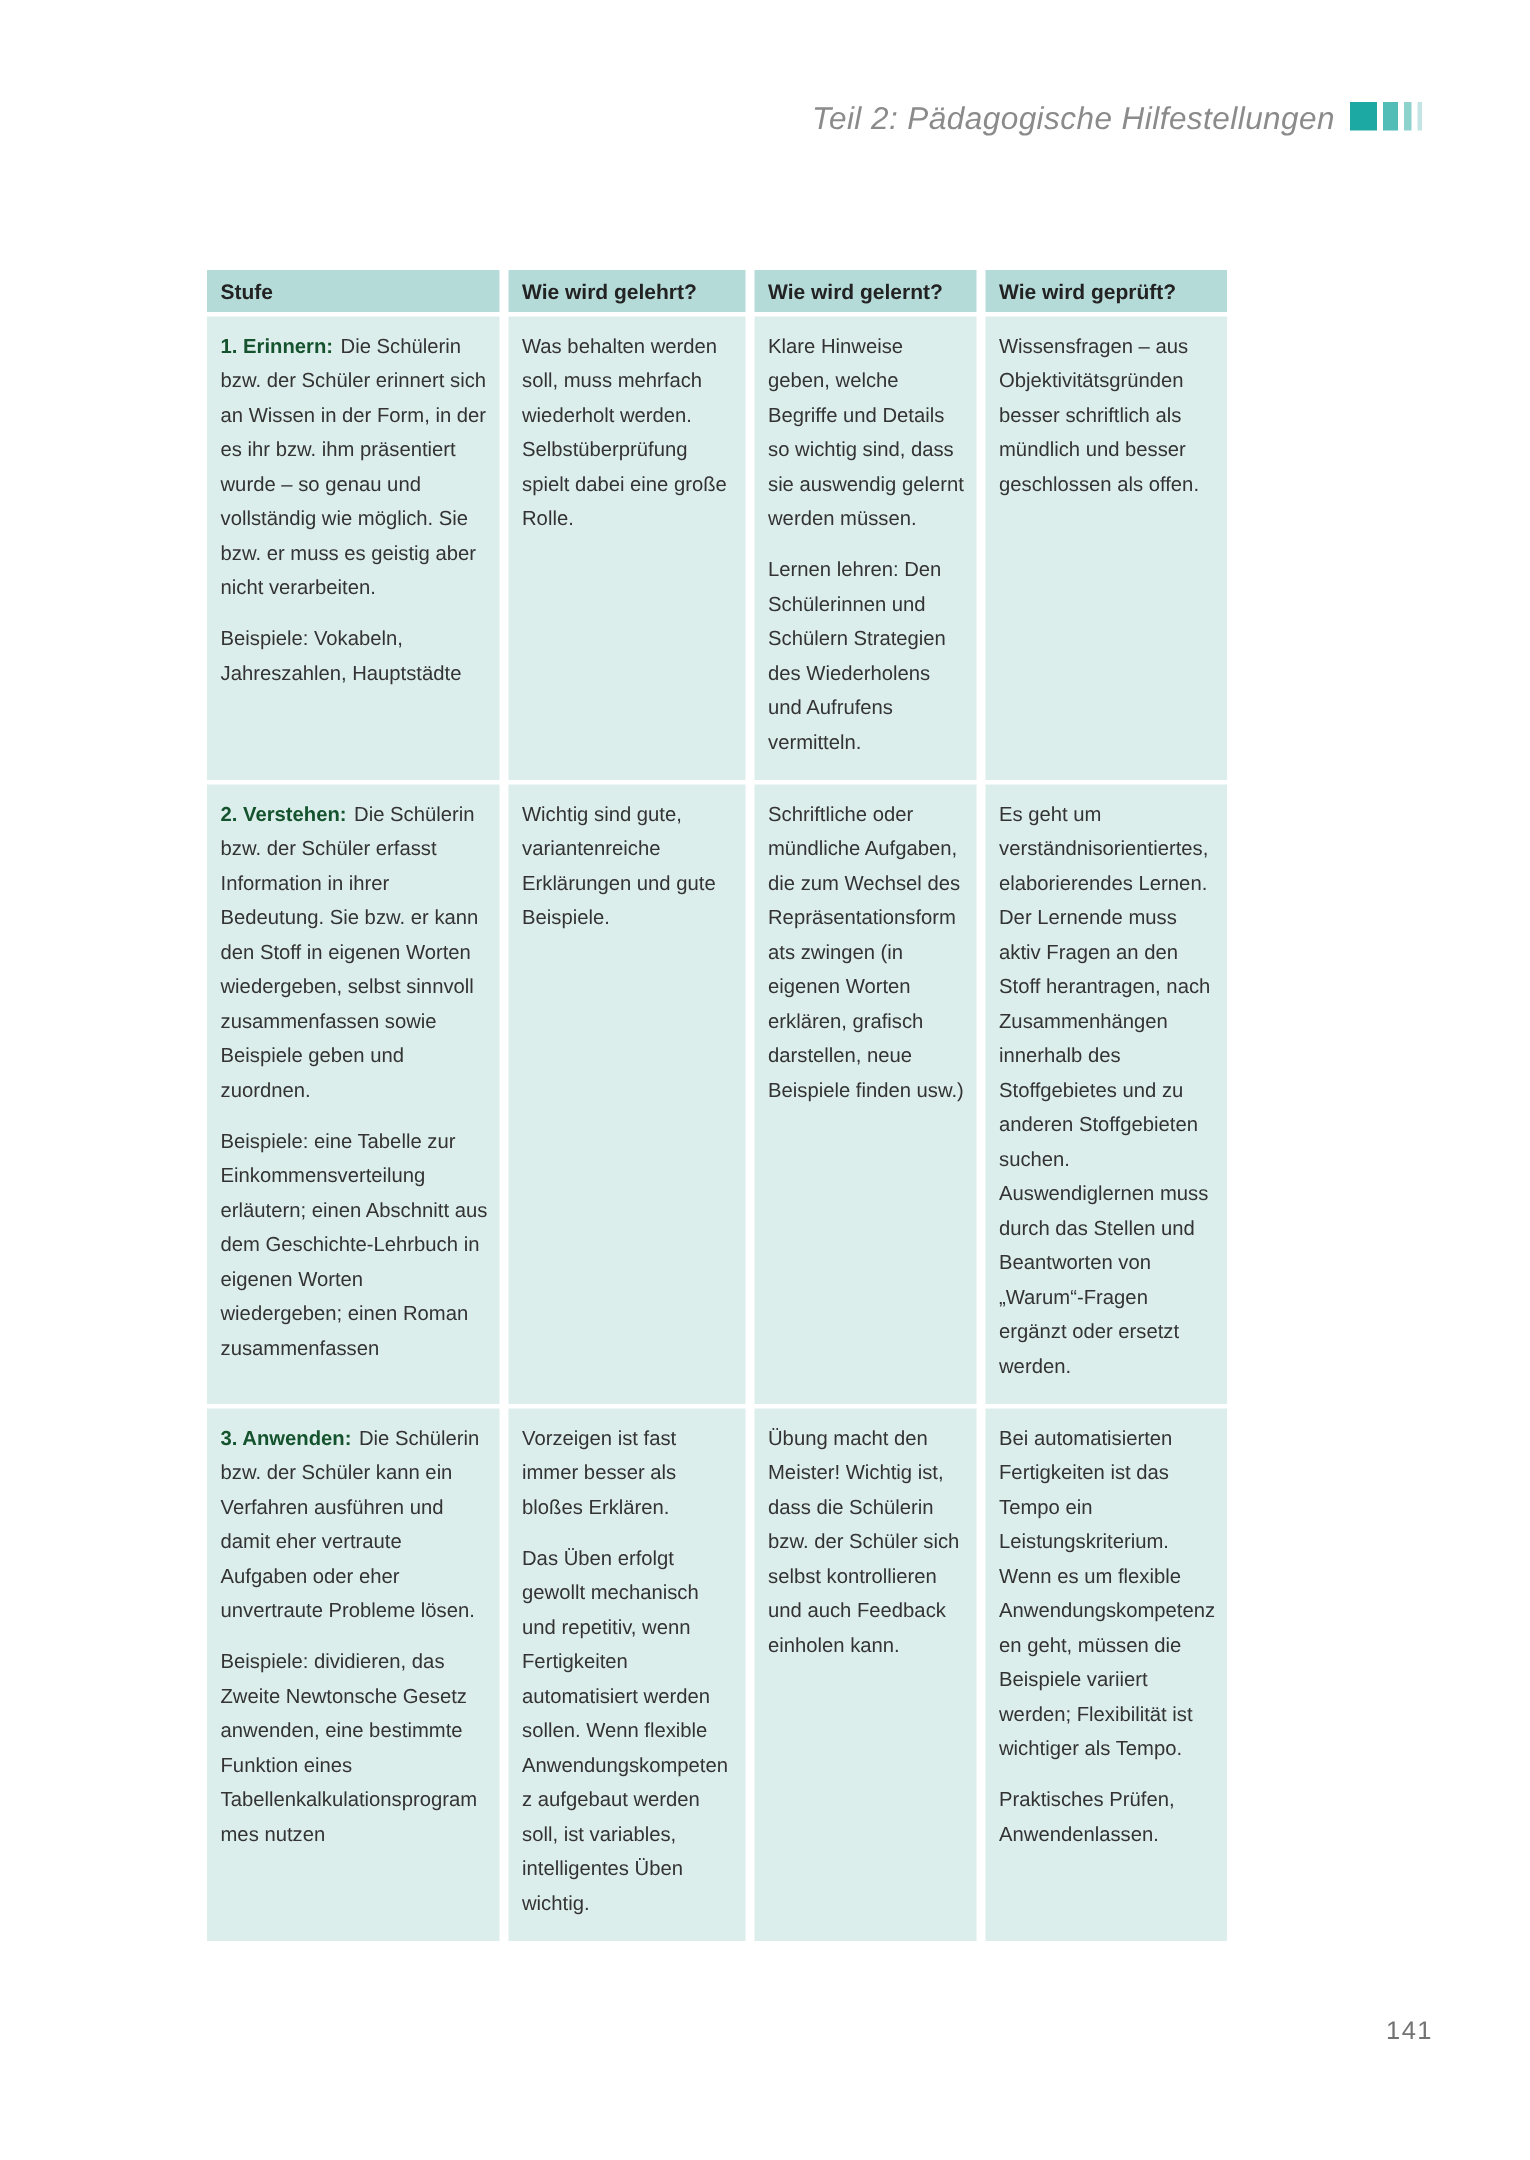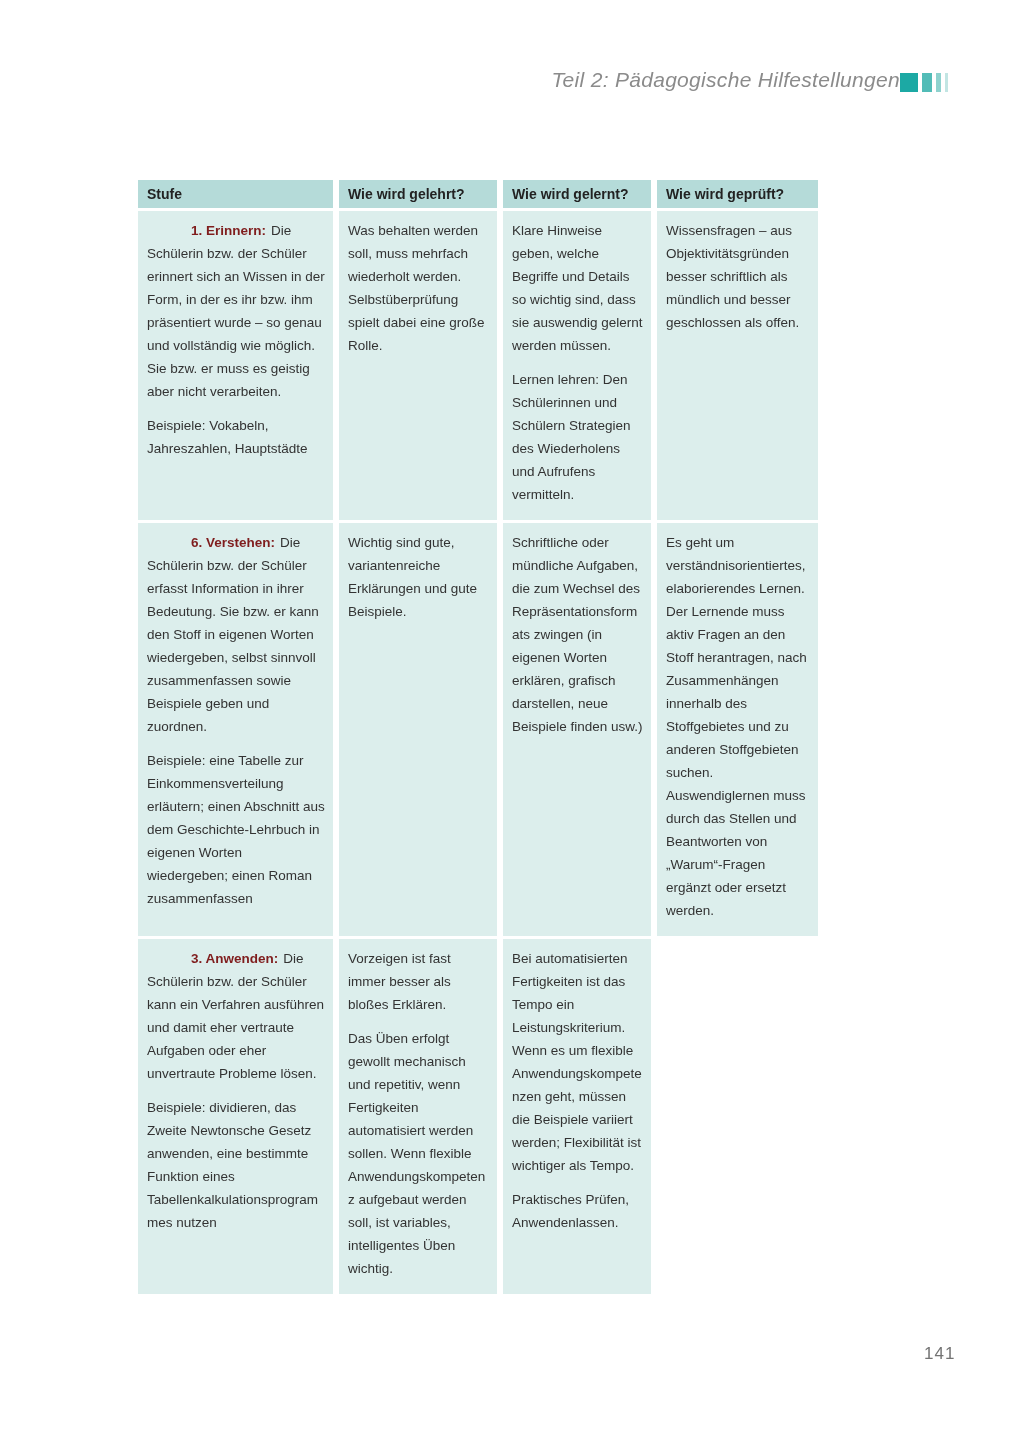--- a/index.html
+++ b/index.html
@@ -12,21 +12,22 @@
     color: #333333;
     overflow: hidden;
   }
 
   
   .running-head {
     position: absolute;
     top: 68px;
     right: 72px;
     display: flex;
-    align-items: flex-end;
+    align-items: flex-start;
+    gap: 10px;
   }
   .running-head .title {
     font-style: italic;
     font-size: 21px;
     color: #8b8b8b;
     letter-spacing: 0.3px;
   }
   .marker { display: flex; align-items: center; gap: 4px; height: 19px; }
   .marker span { display: block; height: 19px; }
   .marker .m1 { width: 18px; background: #1ca9a4; }
@@ -55,21 +56,21 @@
   }
   .cell {
     background: #dceeec;
     font-size: 13.5px;
     line-height: 23px;
     padding: 8px 7px 14px 9px;
     overflow-wrap: break-word;
   }
   .cell p { margin: 0 0 11px 0; }
   .cell p:last-child { margin-bottom: 0; }
-  .cell strong { color: #7f1d1d; margin-right: 5px; margin-left: 44px; }
+  .cell strong { color: #14532d; margin-right: 5px; }
 
   
   .page-number {
     position: absolute;
     left: 924px;
     top: 1344px;
     font-size: 17px;
     color: #737373;
     letter-spacing: 1px;
   }
@@ -103,21 +104,21 @@
   </div>
   <div class="cell">
     <p>Klare Hinweise geben, welche Begriffe und Details so wichtig sind, dass sie auswendig gelernt werden müssen.</p>
     <p>Lernen lehren: Den Schülerinnen und Schülern Strategien des Wiederholens und Aufrufens vermitteln.</p>
   </div>
   <div class="cell">
     <p>Wissensfragen – aus Objektivitätsgründen besser schriftlich als mündlich und besser geschlossen als offen.</p>
   </div>
 
   <div class="cell">
-    <p><strong>6. Verstehen:</strong><span>Die Schülerin bzw. der Schüler erfasst Information in ihrer Bedeutung. Sie bzw. er kann den Stoff in eigenen Worten wiedergeben, selbst sinnvoll zusammenfassen sowie Beispiele geben und zuordnen.</span></p>
+    <p><strong>2. Verstehen:</strong><span>Die Schülerin bzw. der Schüler erfasst Information in ihrer Bedeutung. Sie bzw. er kann den Stoff in eigenen Worten wiedergeben, selbst sinnvoll zusammenfassen sowie Beispiele geben und zuordnen.</span></p>
     <p>Beispiele: eine Tabelle zur Einkommensverteilung erläutern; einen Abschnitt aus dem Geschichte-Lehrbuch in eigenen Worten wiedergeben; einen Roman zusammenfassen</p>
   </div>
   <div class="cell">
     <p>Wichtig sind gute, variantenreiche Erklärungen und gute Beispiele.</p>
   </div>
   <div class="cell">
     <p>Schriftliche oder mündliche Aufgaben, die zum Wechsel des Repräsentationsformats zwingen (in eigenen Worten erklären, grafisch darstellen, neue Beispiele finden usw.)</p>
   </div>
   <div class="cell">
     <p>Es geht um verständnisorientiertes, elaborierendes Lernen. Der Lernende muss aktiv Fragen an den Stoff herantragen, nach Zusammenhängen innerhalb des Stoffgebietes und zu anderen Stoffgebieten suchen. Auswendiglernen muss durch das Stellen und Beantworten von „Warum“-Fragen ergänzt oder ersetzt werden.</p>
@@ -125,18 +126,21 @@
 
   <div class="cell">
     <p><strong>3. Anwenden:</strong><span>Die Schülerin bzw. der Schüler kann ein Verfahren ausführen und damit eher vertraute Aufgaben oder eher unvertraute Probleme lösen.</span></p>
     <p>Beispiele: dividieren, das Zweite Newtonsche Gesetz anwenden, eine bestimmte Funktion eines Tabellenkalkulationsprogrammes nutzen</p>
   </div>
   <div class="cell">
     <p>Vorzeigen ist fast immer besser als bloßes Erklären.</p>
     <p>Das Üben erfolgt gewollt mechanisch und repetitiv, wenn Fertigkeiten automatisiert werden sollen. Wenn flexible Anwendungskompetenz aufgebaut werden soll, ist variables, intelligentes Üben wichtig.</p>
   </div>
   <div class="cell">
+    <p>Übung macht den Meister! Wichtig ist, dass die Schülerin bzw. der Schüler sich selbst kontrollieren und auch Feedback einholen kann.</p>
+  </div>
+  <div class="cell">
     <p>Bei automatisierten Fertigkeiten ist das Tempo ein Leistungskriterium. Wenn es um flexible Anwendungskompetenzen geht, müssen die Beispiele variiert werden; Flexibilität ist wichtiger als Tempo.</p>
     <p>Praktisches Prüfen, Anwendenlassen.</p>
   </div>
 </div>
 
 <div class="page-number">141</div>
 
 </body></html>

